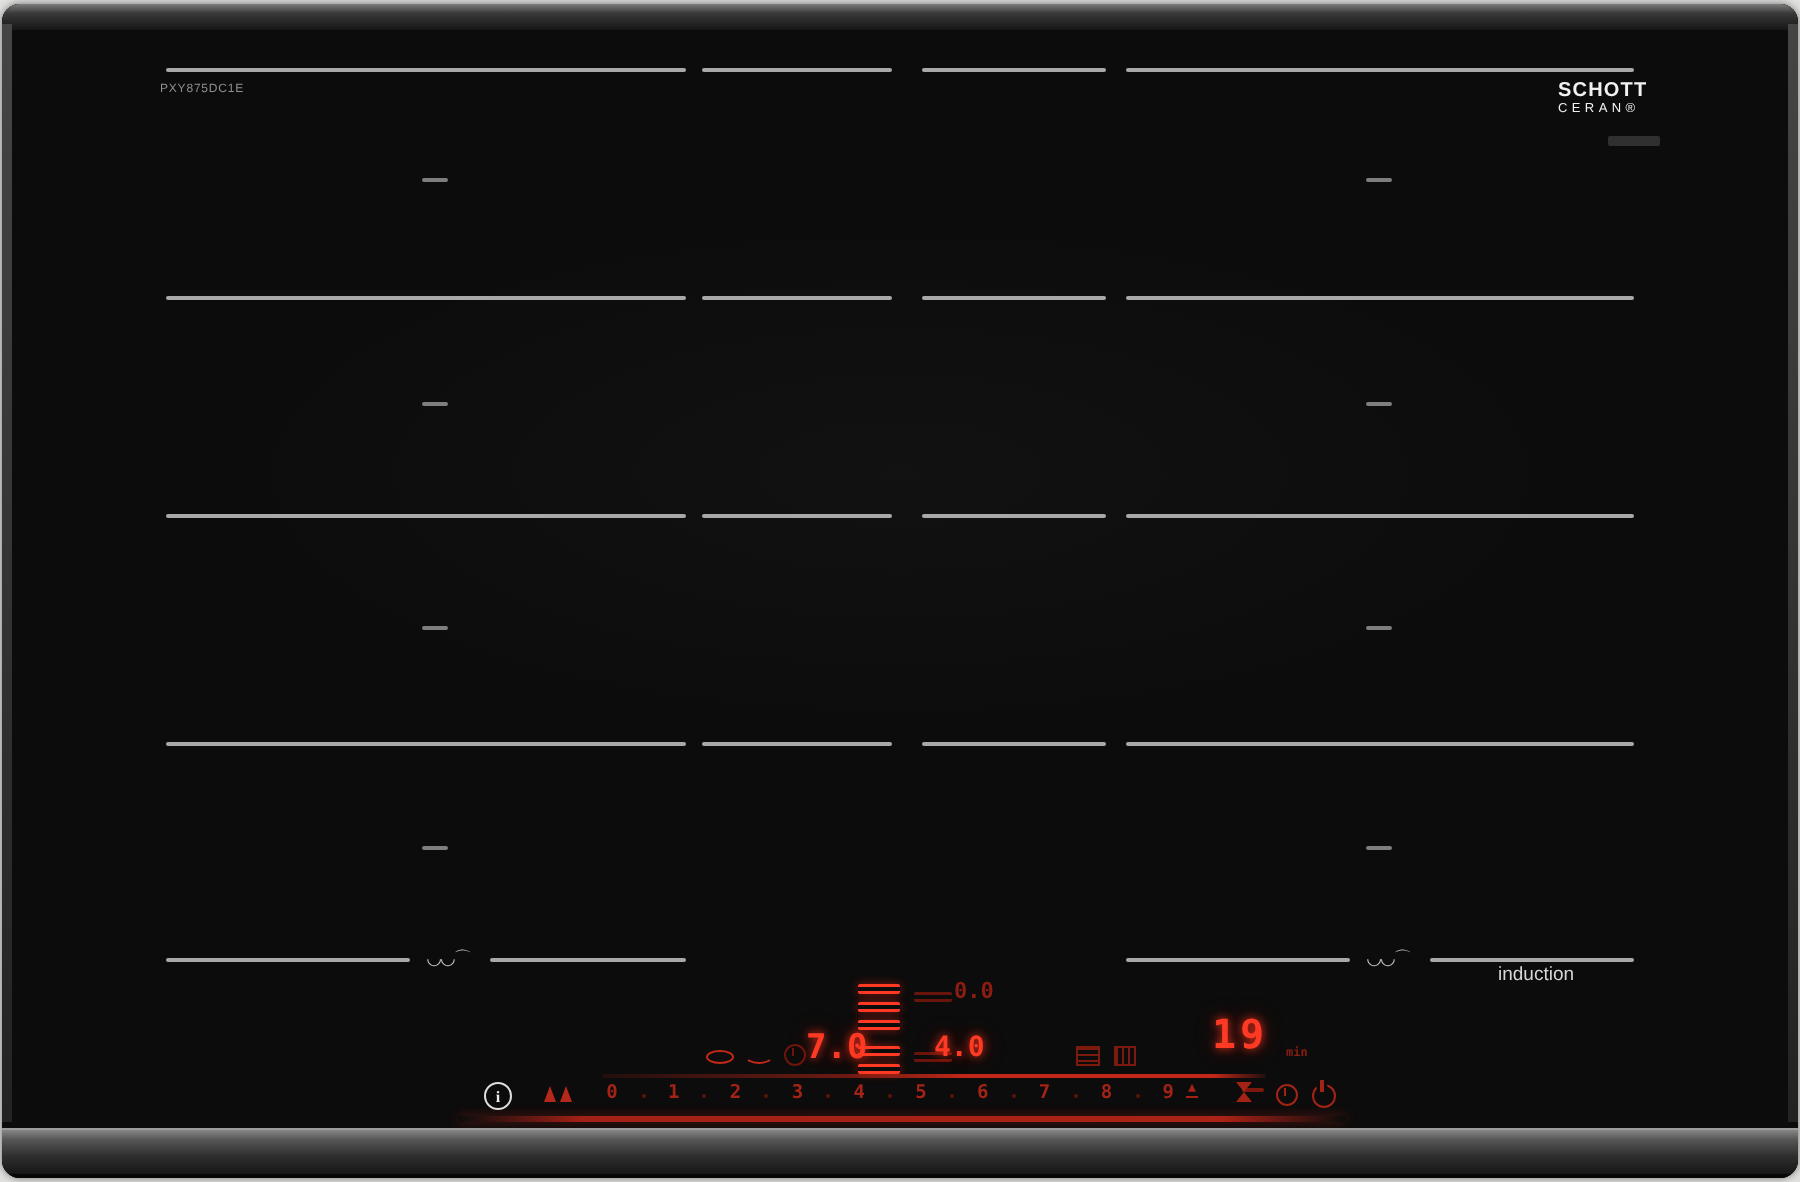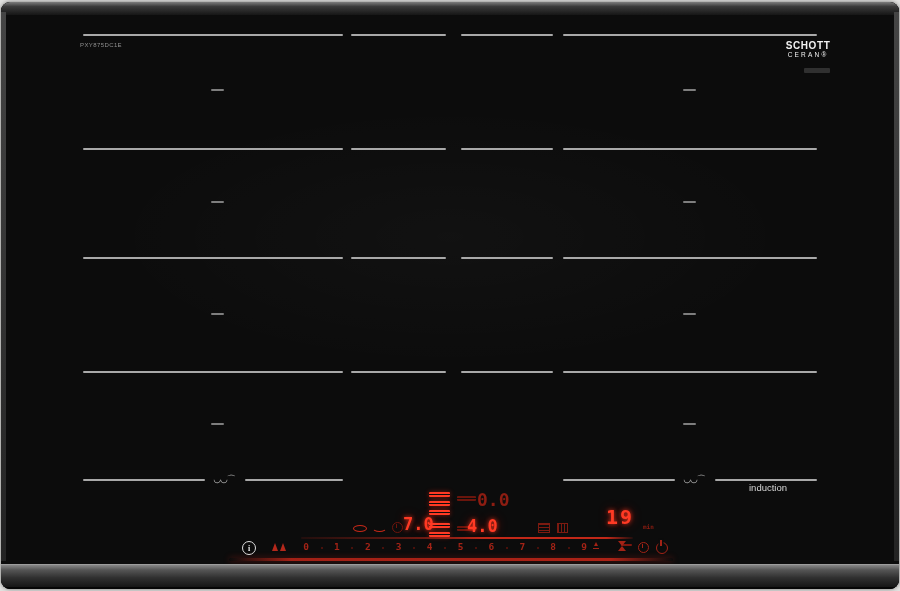--- a/index.html
+++ b/index.html
@@ -13,21 +13,21 @@
   .side.l{left:0;} .side.r{right:0;}
   .glass{position:absolute;inset:0;background:#0c0c0c;}
   .sheen{position:absolute;inset:0;pointer-events:none;
        background:radial-gradient(ellipse 55% 32% at 50% 40%, rgba(255,255,255,.022), transparent 70%);}
   
   .zline{position:absolute;height:2px;border-radius:1px;background:#a9a9a9;}
   .zdash{position:absolute;width:13px;height:2px;border-radius:1px;background:#7e7e7e;}
   .flexsym{position:absolute;width:40px;top:470px;text-align:center;font-size:9px;color:#c6c6c6;
        letter-spacing:-1px;line-height:14px;}
   .modeltxt{position:absolute;left:79px;top:40px;font-size:6px;color:#8f8f8f;letter-spacing:.4px;}
-  .schott{position:absolute;left:778px;top:39px;width:58px;text-align:center;color:#f1f1f1;}
+  .schott{position:absolute;left:778px;top:39px;width:58px;color:#f1f1f1;}
   .schott .l1{font-size:10px;font-weight:bold;letter-spacing:.6px;line-height:10px;}
   .schott .l2{font-size:6.5px;letter-spacing:2.2px;line-height:8px;}
   .schott-bar{position:absolute;left:803px;top:66px;width:26px;height:5px;background:#303030;border-radius:1px;}
   .induction{position:absolute;left:748px;top:480px;width:66px;font-size:9.5px;color:#d6d6d6;}
   
   .led{font-family:"DejaVu Sans Mono",monospace;font-weight:bold;color:#ff3a24;
        text-shadow:0 0 4px rgba(255,50,28,.85),0 0 11px rgba(255,30,14,.4);position:absolute;}
   .led-dim{font-family:"DejaVu Sans Mono",monospace;font-weight:bold;color:#8d1d12;position:absolute;}
   .bar-pair{position:absolute;width:21px;height:5px;border-radius:1px;
        background:linear-gradient(to bottom,#ff3a24 0 32%,rgba(0,0,0,0) 32% 68%,#ff3a24 68% 100%);
@@ -133,22 +133,22 @@
       <span class="led" style="left:402px;top:512px;font-size:17px">7.0</span>
 
       <div class="bar-pair" style="left:428px;top:490px"></div>
       <div class="bar-pair" style="left:428px;top:499px"></div>
       <div class="bar-pair" style="left:428px;top:508px"></div>
       <div class="bar-pair" style="left:428px;top:521px"></div>
       <div class="bar-pair" style="left:428px;top:530px"></div>
       <div class="bar-pair dim" style="left:456px;top:494px"></div>
       <div class="bar-pair dim" style="left:456px;top:524px"></div>
 
-      <span class="led-dim" style="left:476px;top:487px;font-size:18px">0.0</span>
-      <span class="led" style="left:466px;top:514px;font-size:17px">4.0</span>
+      <span class="led-dim" style="left:476px;top:487px;font-size:11px">0.0</span>
+      <span class="led" style="left:466px;top:514px;font-size:14px">4.0</span>
 
       <div class="kw-ico" style="left:537px;top:521px"></div>
       <div class="ps-ico" style="left:556px;top:521px"></div>
 
       <span class="led" style="left:605px;top:503px;font-size:20px;letter-spacing:2px">19</span>
       <span class="led-dim" style="left:642px;top:521px;font-size:6px">min</span>
       <div class="timer-dash"></div>
 
       <div class="track"></div>
       <div class="glowline"></div>

